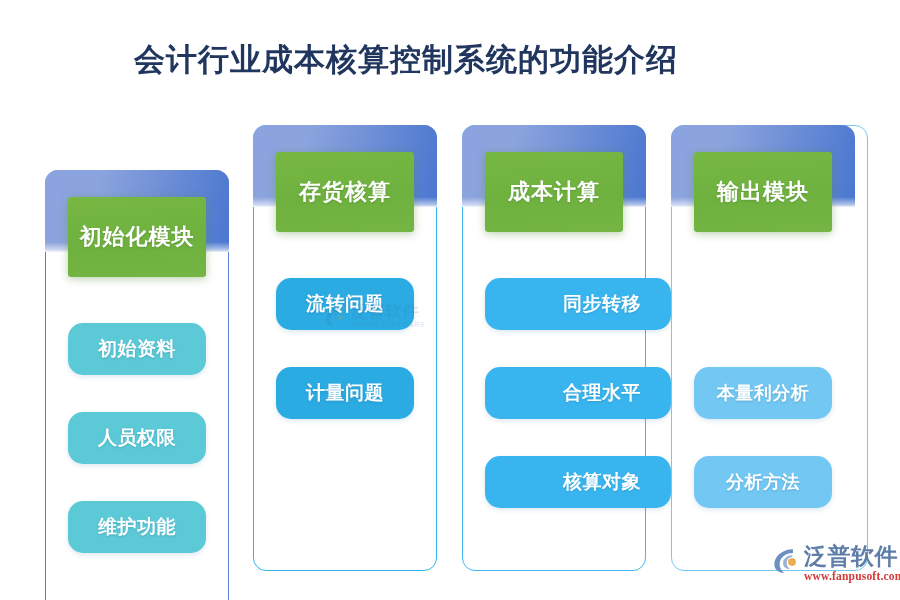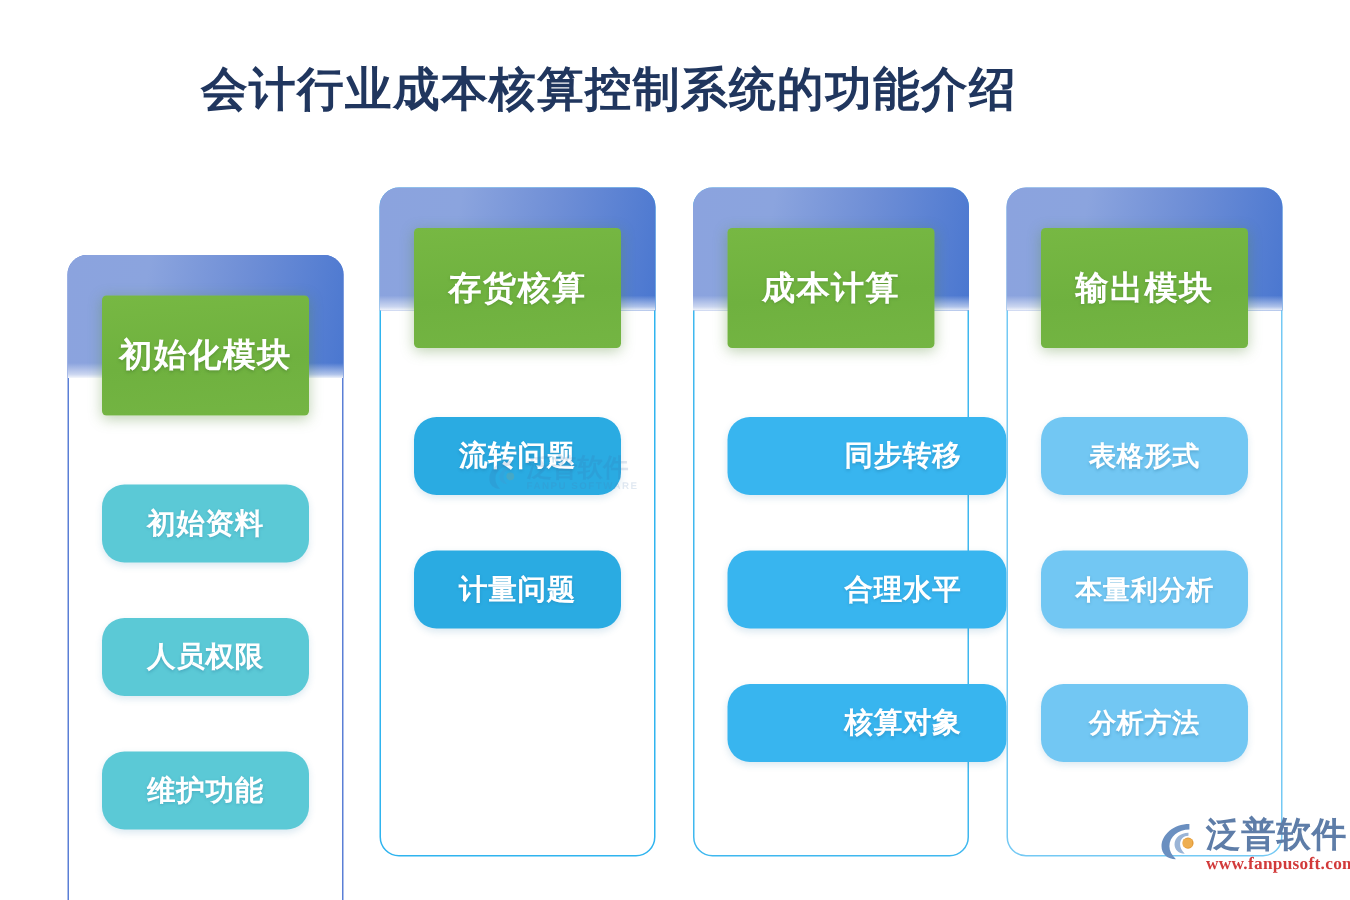--- a/index.html
+++ b/index.html
@@ -49,21 +49,21 @@
 
   .column {
     position: absolute;
     top: 0;
     width: 184px;
     height: 446px;
   }
   .column.c0 { left: 0px; margin-top: 45px; }
   .column.c1 { left: 208px; }
   .column.c2 { left: 417px; }
-  .column.c3 { left: 626px; }
+  .column.c3 { left: 626px; padding-left: 13px; }
 
   
   .card-body {
     position: absolute;
     left: 0;
     top: 0;
     width: 100%;
     height: 100%;
     box-sizing: border-box;
     background: #ffffff;
@@ -287,23 +287,20 @@
       <div class="pill p2">
         <span class="pill-text">核算对象</span>
       </div>
     </div>
 
     <div class="column c3">
       <div class="card-body"></div>
       <div class="card-band"></div>
       <div class="card-label">
         <span class="card-label-text">输出模块</span>
-      </div>
-      <div class="pill p0">
-        <span class="pill-text">表格形式</span>
       </div>
       <div class="pill p2">
         <span class="pill-text">分析方法</span>
       </div>
       <div class="pill p1">
         <span class="pill-text">本量利分析</span>
       </div>
     </div>
 
   </div>

